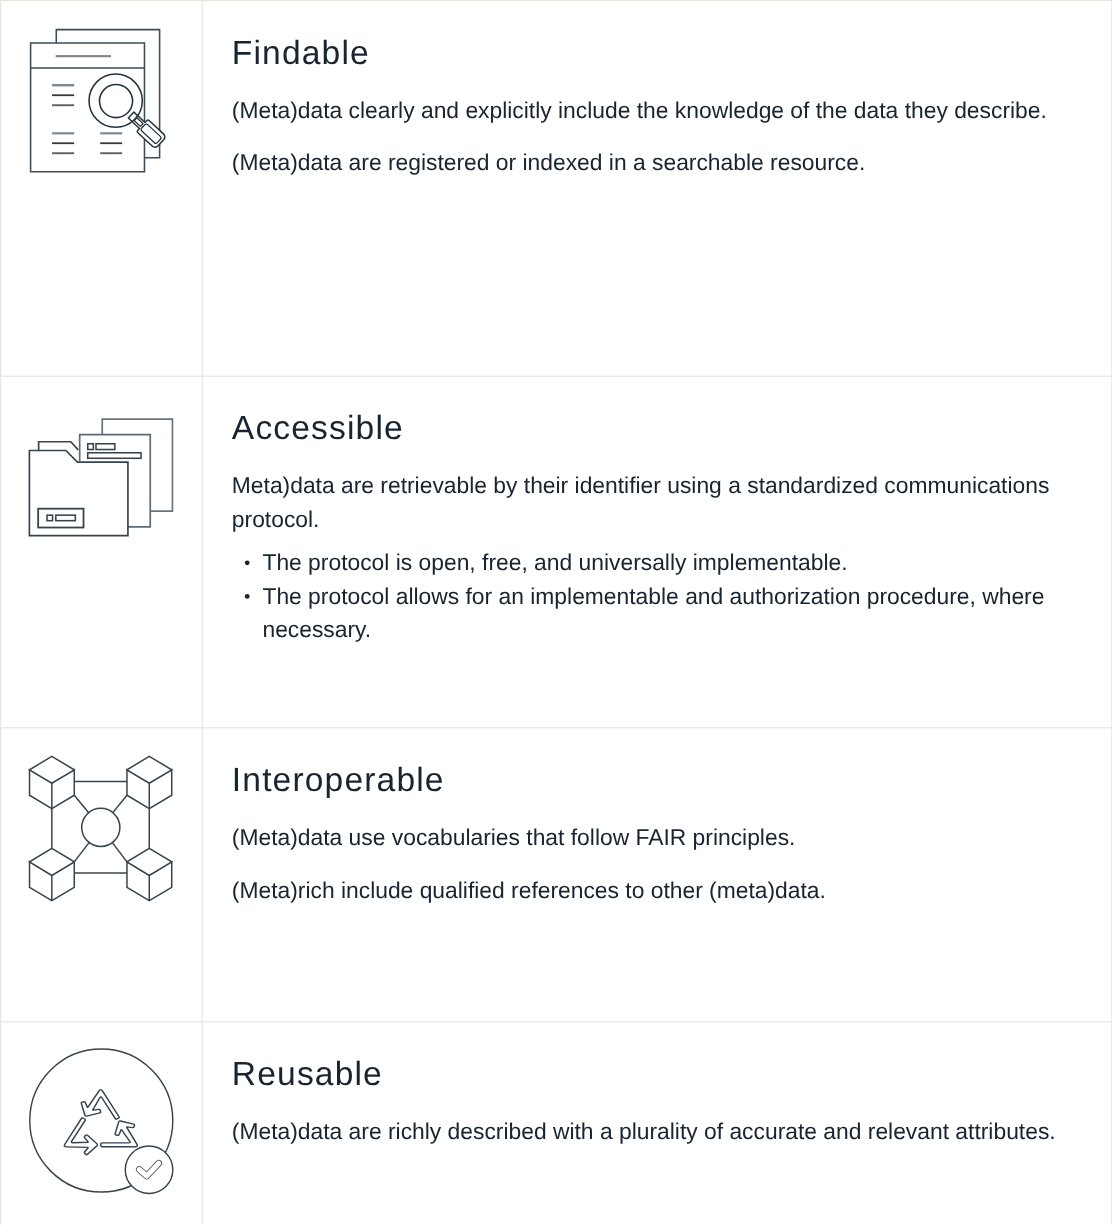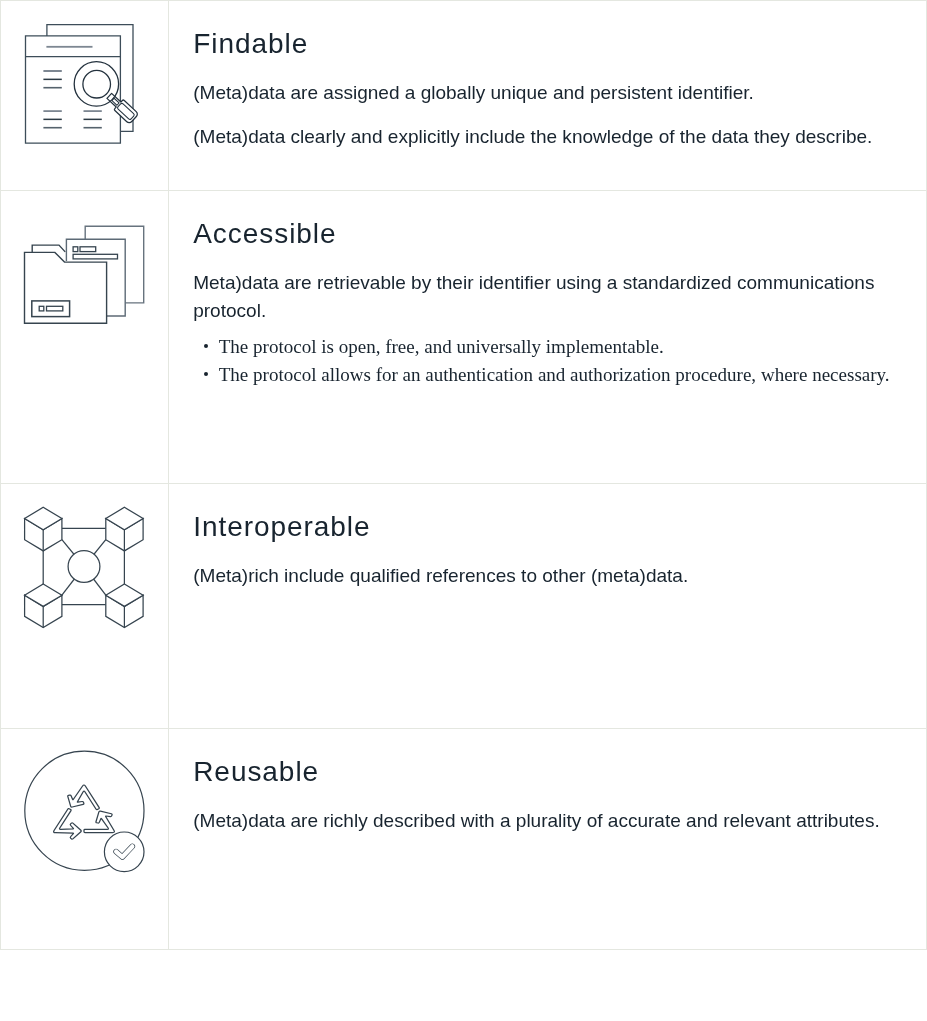--- a/index.html
+++ b/index.html
@@ -48,21 +48,20 @@
   }
   p.para {
     font-size: 19.05px;
     line-height: 28px;
     margin: 0 0 16px 0;
   }
   ul.bullets {
     margin: -8.4px 0 6.2px 0;
     padding: 0 0 0 25.5px;
     list-style: none;
-    font-family: Liberation Serif, serif;
   }
   ul.bullets li {
     font-size: 19.05px;
     line-height: 28px;
     position: relative;
   }
   ul.bullets li:before {
     content: "";
     position: absolute;
     left: -14.6px;
@@ -72,21 +71,21 @@
     border-radius: 50%;
     background: #18242f;
   }
   svg.icon-svg { display: block; position: absolute; left: -1px; top: -1px; overflow: visible; }
 </style>
 </head>
 <body>
 
 <div class="fair-table">
 
-  <div class="row" style="height:190px">
+  <div class="row" style="height:313px">
     <div class="icon-cell">
       <svg class="icon-svg" width="167" height="260" viewBox="0 0 167 260">
           <g transform="translate(1 1)">
         <g fill="none" stroke="#3d4d59" stroke-width="1.3">
           <path d="M45.9 35 L45.9 23.7 L132 23.7 L132 130.4 L119.4 130.4"></path>
           <path d="M24.5 34.9 L119.4 34.9 L119.4 142.1 L24.5 142.1 Z"></path>
           <path d="M24.5 55.6 L119.4 55.6"></path>
         </g>
         <g>
           <rect x="45.4" y="44.9" width="46.1" height="1.8" fill="#7d8792"></rect>
@@ -107,22 +106,22 @@
         </g>
         <g fill="none" stroke="#24323e" stroke-width="1.3">
           <circle cx="95.4" cy="82.9" r="22.2"></circle>
           <circle cx="95.7" cy="83.2" r="13.8"></circle>
         </g>
       </g>
         </svg>
     </div>
     <div class="text-cell">
       <h2 class="title">Findable</h2>
-      <p class="para">(Meta)data are assigned a globally unique and persistent identifier.</p>
       <p class="para">(Meta)data clearly and explicitly include the knowledge of the data they describe.</p>
+      <p class="para">(Meta)data are registered or indexed in a searchable resource.</p>
     </div>
   </div>
 
   <div class="row" style="height:293px">
     <div class="icon-cell">
       <svg class="icon-svg" width="167" height="292" viewBox="0 0 167 292">
           <g transform="translate(1 1)">
         <path d="M84.2 48.4 L84.2 35.2 L142.7 35.2 L142.7 111.9 L124.2 111.9" fill="#ffffff" stroke="#67737e" stroke-width="1.4"></path>
         <path d="M65.4 70.1 L65.4 48.2 L124.2 48.2 L124.2 125.0 L64.0 125.0" fill="#ffffff" stroke="#5d6a76" stroke-width="1.4"></path>
         <g fill="#ffffff" stroke="#36444f" stroke-width="1.3">
@@ -138,21 +137,21 @@
           <rect x="45.5" y="115.3" width="16.3" height="4.6"></rect>
         </g>
       </g>
         </svg>
     </div>
     <div class="text-cell">
       <h2 class="title">Accessible</h2>
       <p class="para">Meta)data are retrievable by their identifier using a standardized communications protocol.</p>
       <ul class="bullets">
         <li>The protocol is open, free, and universally implementable.</li>
-        <li>The protocol allows for an authentication and authorization procedure, where necessary.</li>
+        <li>The protocol allows for an implementable and authorization procedure, where necessary.</li>
       </ul>
     </div>
   </div>
 
   <div class="row" style="height:245px">
     <div class="icon-cell">
       <svg class="icon-svg" width="167" height="244" viewBox="0 0 167 244">
           <g transform="translate(0 1)">
         <g fill="none" stroke="#36444f" stroke-width="1.25">
           <path d="M61.9 44.3 L105.8 44.3"></path>
@@ -183,20 +182,21 @@
         <g fill="#ffffff" stroke="#36444f" stroke-width="1.25">
           <path d="M105.8 111.2 L105.8 132.4 L124.4 143.6 L143.1 132.4 L143.1 111.2 L124.4 122.4 Z"></path>
           <path d="M124.4 100.0 L143.1 111.2 L124.4 122.4 L105.8 111.2 Z"></path>
           <path d="M124.4 122.4 L124.4 143.6" fill="none"></path>
         </g>
       </g>
         </svg>
     </div>
     <div class="text-cell">
       <h2 class="title">Interoperable</h2>
+      <p class="para">(Meta)data use vocabularies that follow FAIR principles.</p>
       <p class="para">(Meta)rich include qualified references to other (meta)data.</p>
     </div>
   </div>
 
   <div class="row" style="height:221px">
     <div class="icon-cell">
       <svg class="icon-svg" width="167" height="220" viewBox="0 0 167 220">
           <g transform="translate(0 1)">
         <circle cx="84.4" cy="81.8" r="59.6" fill="#ffffff" stroke="#36444f" stroke-width="1.2"></circle>
         <g fill="#ffffff" stroke="#36444f" stroke-width="1.15" stroke-linejoin="round">

